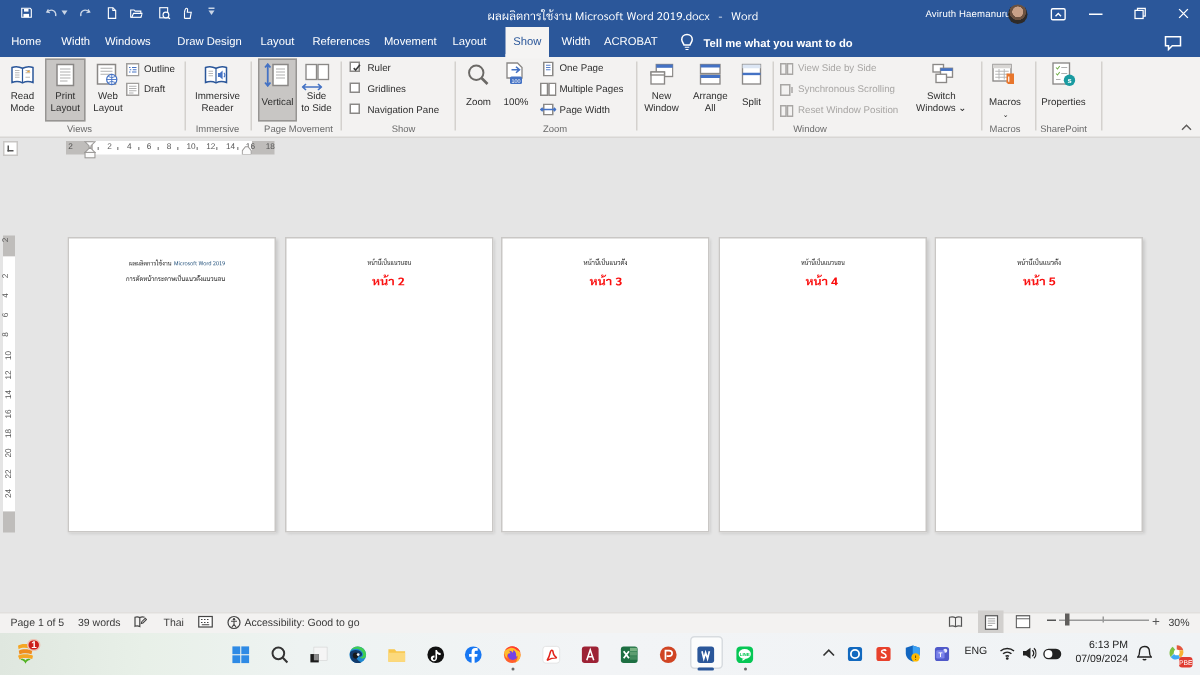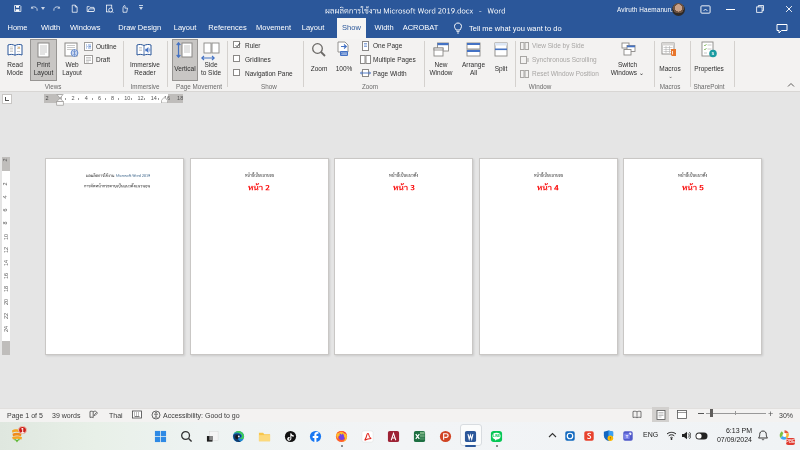--- a/index.html
+++ b/index.html
@@ -76,21 +76,21 @@
 <div class="tab" style="left:207px;width:41px">References</div>
 <div class="tab" style="left:256px;width:34px">Movement</div>
 <div class="tab" style="left:297px;width:32px">Layout</div>
 <div class="tab" style="left:337px;width:29px;background:#f5f4f3;color:#2b579a;height:19.5px">Show</div>
 <div class="tab" style="left:371px;width:26px">Width</div>
 <div class="tab" style="left:400px;width:41px">ACROBAT</div>
 <svg class="abs" style="left:453px;top:22px;width:10px;height:12px" viewBox="0 0 10 12">
       <path d="M5 1 C7.2 1 8.5 2.6 8.5 4.4 C8.5 6 7.3 6.8 7 8 L3 8 C2.7 6.8 1.5 6 1.5 4.4 C1.5 2.6 2.8 1 5 1 Z" fill="none" stroke="#fff" stroke-width="1"></path>
       <path d="M3.5 9.5h3M4 11h2" stroke="#fff" stroke-width="0.8"></path>
     </svg>
-<div class="abs" style="left:469px;top:23.5px;font-size:7.5px;color:#fff;font-weight:400">Tell me what you want to do</div>
+<div class="abs" style="left:469px;top:23.5px;font-size:7.5px;color:#fff;font-weight:700">Tell me what you want to do</div>
 <svg class="abs" style="left:776px;top:23px;width:12px;height:11px" viewBox="0 0 12 11">
       <path d="M1 1.5 H11 V7.5 H5.5 L3 10 V7.5 H1 Z" fill="none" stroke="#fff" stroke-width="1"></path>
     </svg>
 <div class="abs" style="left:0;top:37.5px;width:800px;height:54px;background:#f3f2f1;border-bottom:1px solid #d8d6d4"></div>
 <div class="abs" style="left:337px;top:36px;width:29px;height:3px;background:#f5f4f3"></div>
 <div class="abs" style="left:30px;top:39px;width:27px;height:42px;background:#c8c6c4;border:1px solid #979593"></div>
 <svg class="abs" style="left:7px;top:43px;width:16px;height:14px" viewBox="0 0 16 14">
       <path d="M1 2 C3.5 1 6 1.5 8 2.5 C10 1.5 12.5 1 15 2 V12 C12.5 11 10 11.2 8 12.2 C6 11.2 3.5 11 1 12 Z" fill="#fff" stroke="#2b579a" stroke-width="1"></path>
       <path d="M8 2.5 V12.2" stroke="#2b579a" stroke-width="0.8"></path>
       <path d="M3 4h3M3 5.5h3M3 7h3M3 8.5h3M10 4h3M10 5.5h3M10 8.5h3" stroke="#b0b0b0" stroke-width="0.6"></path>

